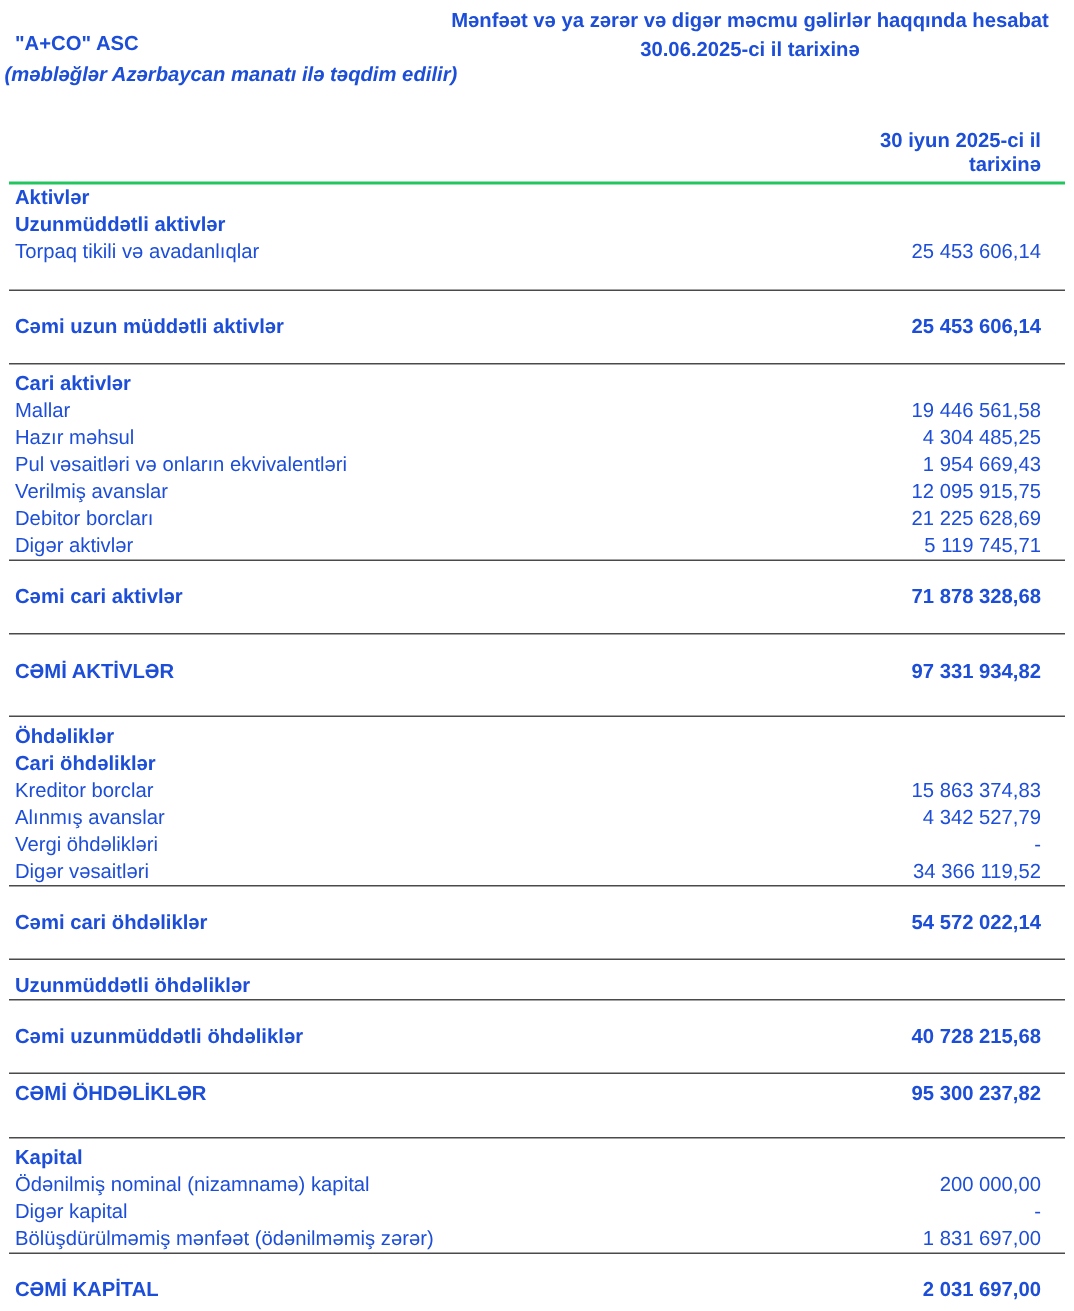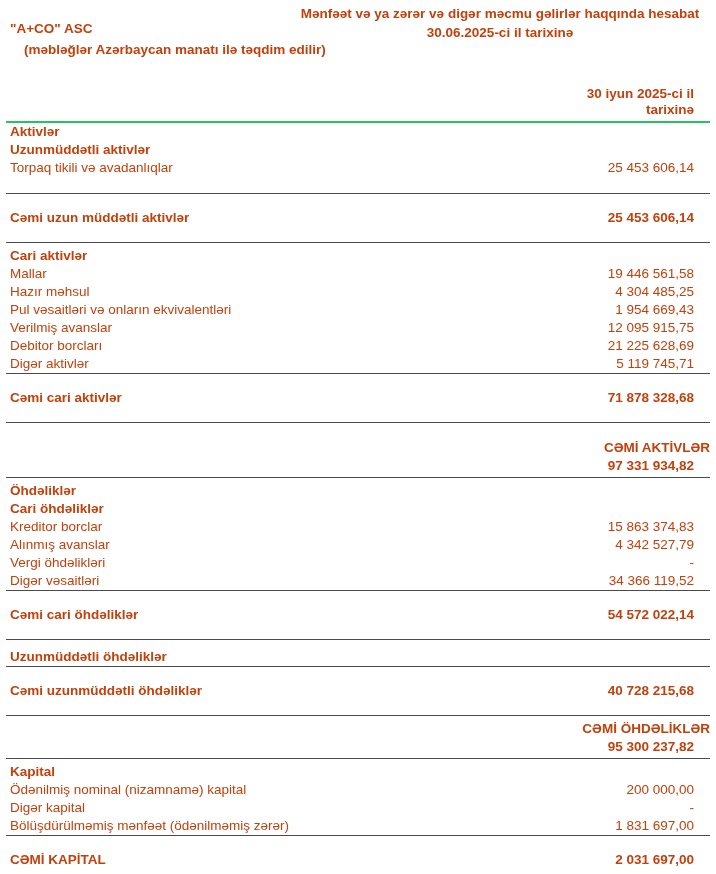--- a/index.html
+++ b/index.html
@@ -1,46 +1,46 @@
 <!DOCTYPE html>
 <html><head>
 <meta charset="utf-8">
 <style>
   html,body { margin:0; padding:0; background:#ffffff; }
   .sheet {
     position:relative;
     width:716px; height:874px;
     box-sizing:border-box;
     background:#ffffff;
-    color:#c2410c;
+    color:#1d4ed8;
     font-family:"Liberation Sans", sans-serif;
     font-size:13.5px;
     padding-top:4px;
     overflow:hidden;
   }
   .header { position:relative; height:70px; }
   .report-title {
     position:absolute; top:0; right:4px; width:424px;
     text-align:center; font-weight:bold; line-height:19px;
   }
   .company-name { position:absolute; top:17px; left:10px; font-weight:bold; }
-  .currency-note { position:absolute; top:38px; left:24px; font-weight:bold; }
+  .currency-note { position:absolute; top:38px; left:3px; font-weight:bold;font-style:italic; }
 
   .table { margin:0 6px; }
   .col-header {
     text-align:right; font-weight:bold; line-height:16px;
     padding:12px 16px 3px 0;
     border-bottom:2px solid #22c55e;
   }
   .row { display:flex; justify-content:space-between; align-items:flex-end; line-height:18px; }
   .lbl { padding-left:4px; white-space:nowrap; }
   .val { padding-right:16px; text-align:right; white-space:nowrap; }
   .section .lbl { font-weight:bold;text-align:right; }
   .subtotal { font-weight:bold; border-top:1.5px solid #4a4a4a; border-bottom:1.5px solid #4a4a4a; padding:15px 0; }
-  .grandtotal { font-weight:bold; border-bottom:1.5px solid #4a4a4a; padding-bottom:2px;flex-direction:column; }
+  .grandtotal { font-weight:bold; border-bottom:1.5px solid #4a4a4a; padding-bottom:20px; }
   .m16 { margin-top:16px; }
   .m18 { margin-top:18px;font-family:Liberation Serif, serif; }
   .m20 { margin-top:4px; }
   .m24 { margin-top:8px; }
 </style>
 </head>
 <body>
 
 <div class="sheet">
 

